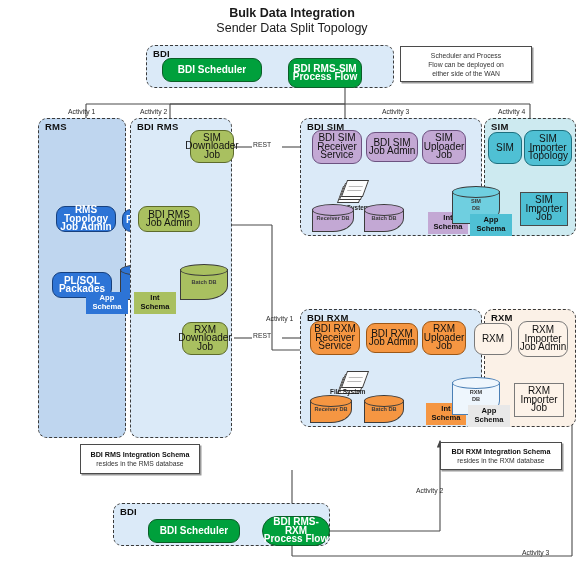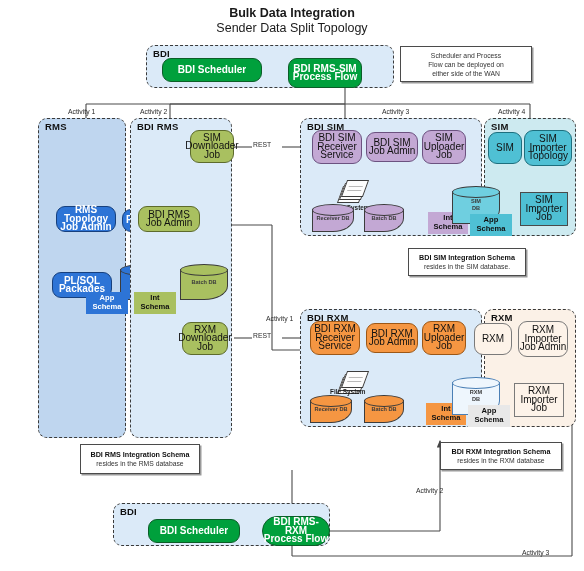--- a/index.html
+++ b/index.html
@@ -315,24 +315,20 @@
   <div class="cyl c-teal" style="left:452px;top:186px;width:48px;height:38px;">
     <div class="body"></div>
       <div class="cap"></div>
     <div class="cyl-lbl"><span>SIM</span><br><span>DB</span></div>
   </div>
   <div class="abs chip chip-teal" style="left:470px;top:214px;width:42px;height:22px;flex-direction:column;">
     <span>App</span>
       <span>Schema</span>
   </div>
 
-  <div class="abs note" style="left:408px;top:248px;width:118px;height:28px;">
-    <div class="l1">BDI SIM Integration Schema</div>
-    <div class="l2">resides in the SIM database.</div>
-  </div>
 
   <div class="abs grp" style="left:300px;top:309px;width:182px;height:118px;background:#dbeaf8;">
     <div class="grp-label">BDI RXM</div>
   </div>
   <div class="abs node rnode orange" style="left:310px;top:321px;width:50px;height:34px;flex-direction:column;">
     <span>BDI RXM</span>
     <span>Receiver</span>
     <span>Service</span>
   </div>
   <div class="abs node rnode orange" style="left:366px;top:323px;width:52px;height:30px;flex-direction:column;">

